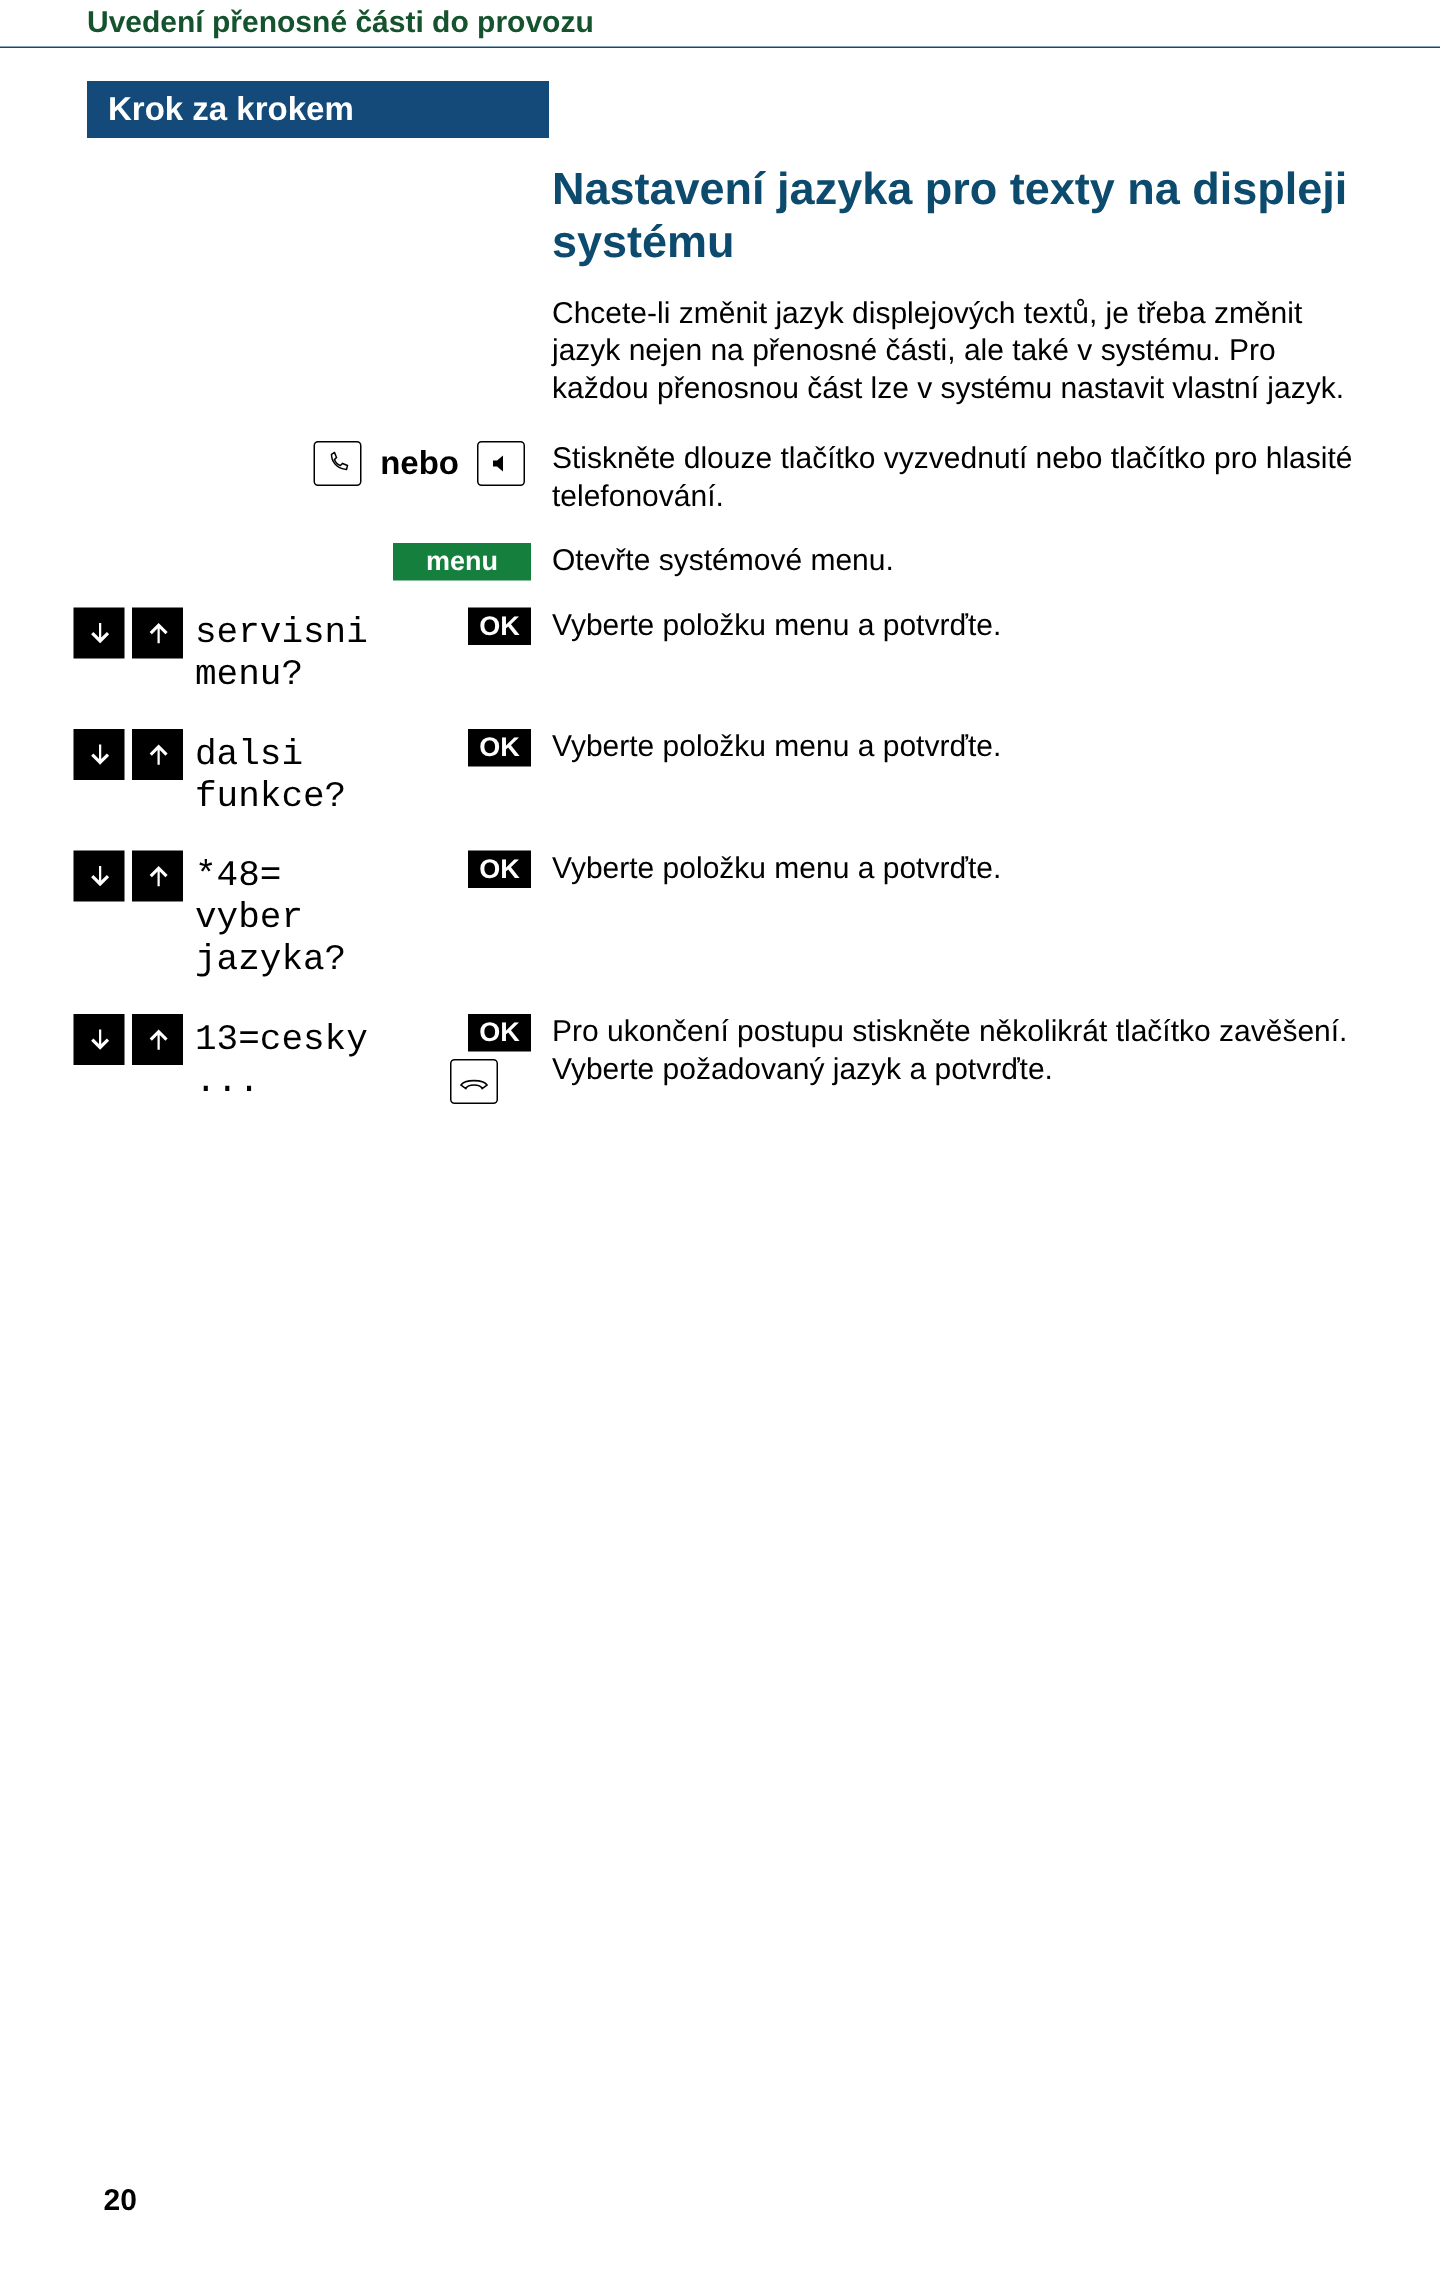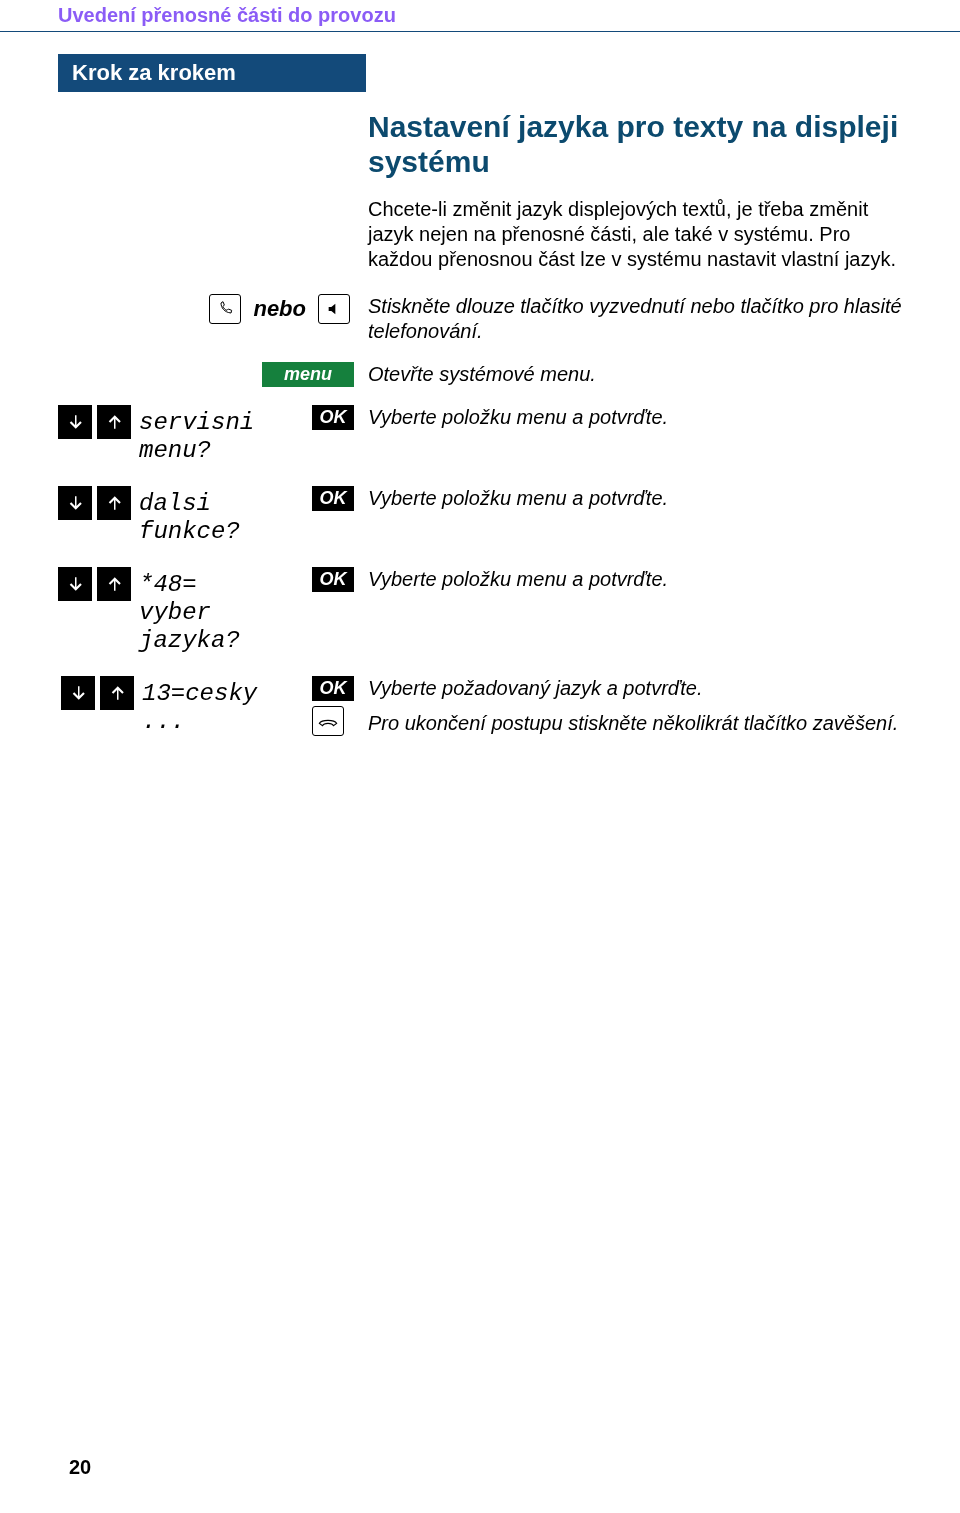--- a/index.html
+++ b/index.html
@@ -10,21 +10,21 @@
     background: #fff;
     position: relative;
     color: #000;
   }
   .page {
     padding: 0;
   }
   .running-header {
     font-size: 20px;
     font-weight: bold;
-    color: #8b5cf6;
+    color: #14532d;
     padding: 4px 0 4px 58px;
     border-bottom: 1.5px solid #134a7a;
   }
   .content {
     padding: 22px 58px 0 58px;
     display: flex;
     flex-direction: column;
   }
   .step-header {
     background: #134a7a;
@@ -44,21 +44,20 @@
   }
   .intro-para {
     font-size: 20px;
     line-height: 1.25;
     margin: 0 0 22px 310px;
   }
   .row {
     display: flex;
     align-items: flex-start;
     margin-bottom: 18px;
-    font-style: italic;
   }
   .left {
     width: 310px;
     min-width: 310px;
     display: flex;
     align-items: flex-start;
     justify-content: flex-end;
     padding-right: 14px;
   }
   .right {
@@ -102,21 +101,21 @@
   }
   .ok-label {
     background: #000;
     color: #fff;
     font-size: 18px;
     font-weight: bold;
     padding: 2px 6px;
     display: inline-block;
     min-width: 42px;
     text-align: center;
-    margin-left: 0;
+    margin-left: 12px;
   }
   .key-icon {
     width: 32px;
     height: 30px;
     border: 1.5px solid #000;
     border-radius: 3px;
     display: inline-flex;
     align-items: center;
     justify-content: center;
     margin: 0 4px;
@@ -289,21 +288,21 @@
             <span class="ok-label">OK</span>
             <span class="hangup-icon">
               <svg width="22" height="14" viewBox="0 0 28 14">
                   <path d="M3 10c3-5 19-5 22 0l-4 3c-1-2-3-3-7-3s-6 1-7 3l-4-3z" fill="none" stroke="#000" stroke-width="1.4"></path>
                 </svg>
             </span>
           </div>
         </div>
       </div>
       <div class="right">
+        <div>Pro ukončení postupu stiskněte několikrát tlačítko zavěšení.</div>
         <div style="margin-bottom:10px;">Vyberte požadovaný jazyk a potvrďte.</div>
-        <div>Pro ukončení postupu stiskněte několikrát tlačítko zavěšení.</div>
       </div>
     </div>
 
   </div>
 
   <div class="page-number">20</div>
 </div>
 
 </body></html>

